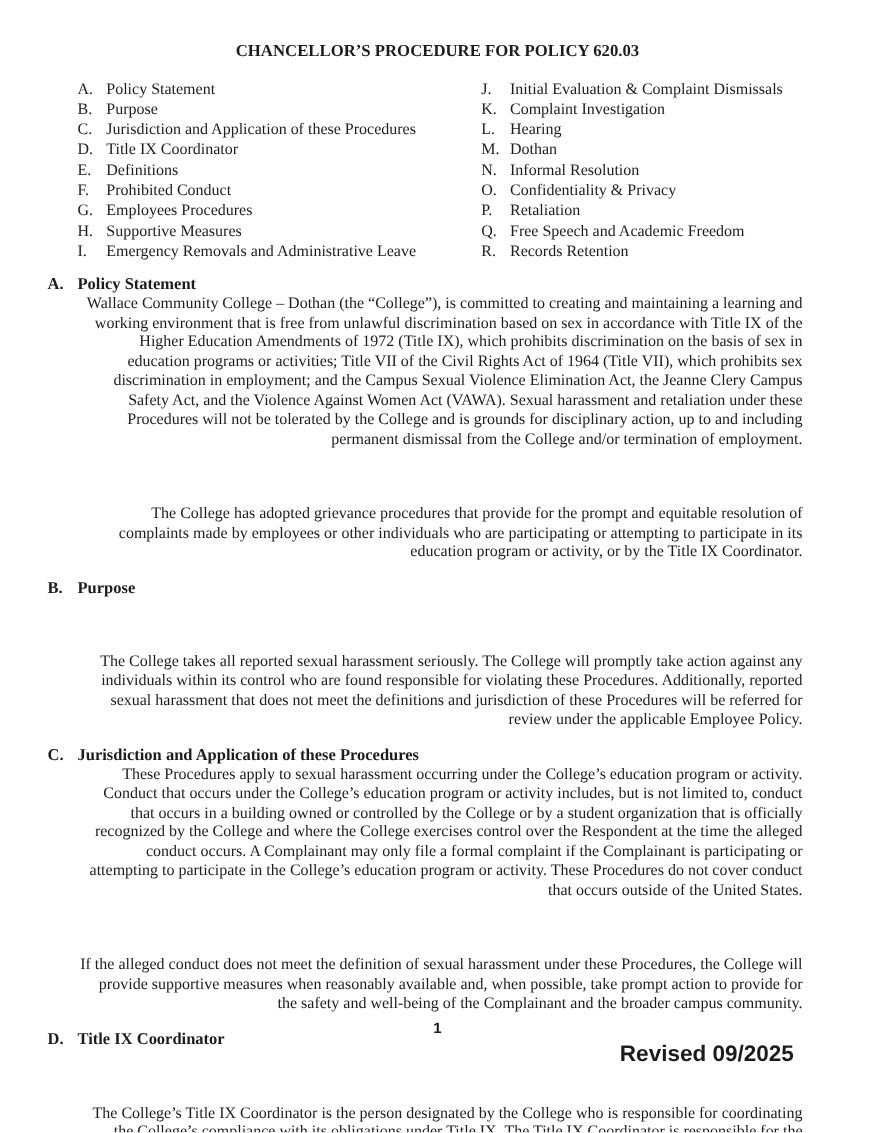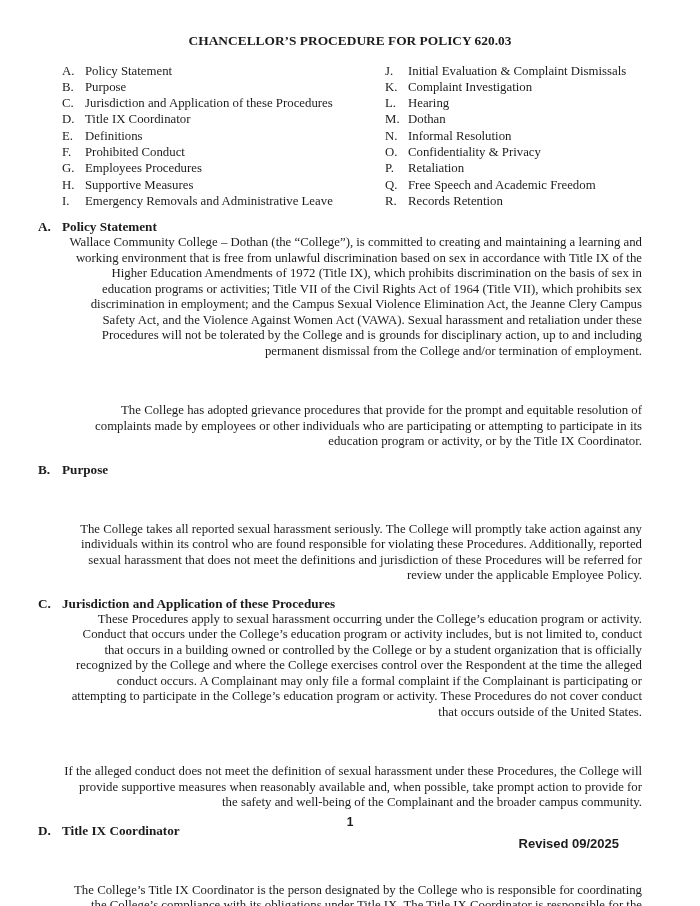--- a/index.html
+++ b/index.html
@@ -59,24 +59,24 @@
     left: 0;
     right: 0;
     text-align: center;
     font-family: "Liberation Sans", sans-serif;
     font-weight: bold;
     font-size: 12px;
   }
   .revised-note {
     position: absolute;
     top: 836px;
-    right: 81px;
+    right: 65px;
     font-family: "Liberation Sans", sans-serif;
     font-weight: bold;
-    font-size: 13px;
+    font-size: 18px;
   }
 </style>
 </head>
 <body>
 
 <div class="page">
 
   <div class="doc-header">
     <div class="doc-title">CHANCELLOR’S PROCEDURE FOR POLICY 620.03</div>
   </div>

